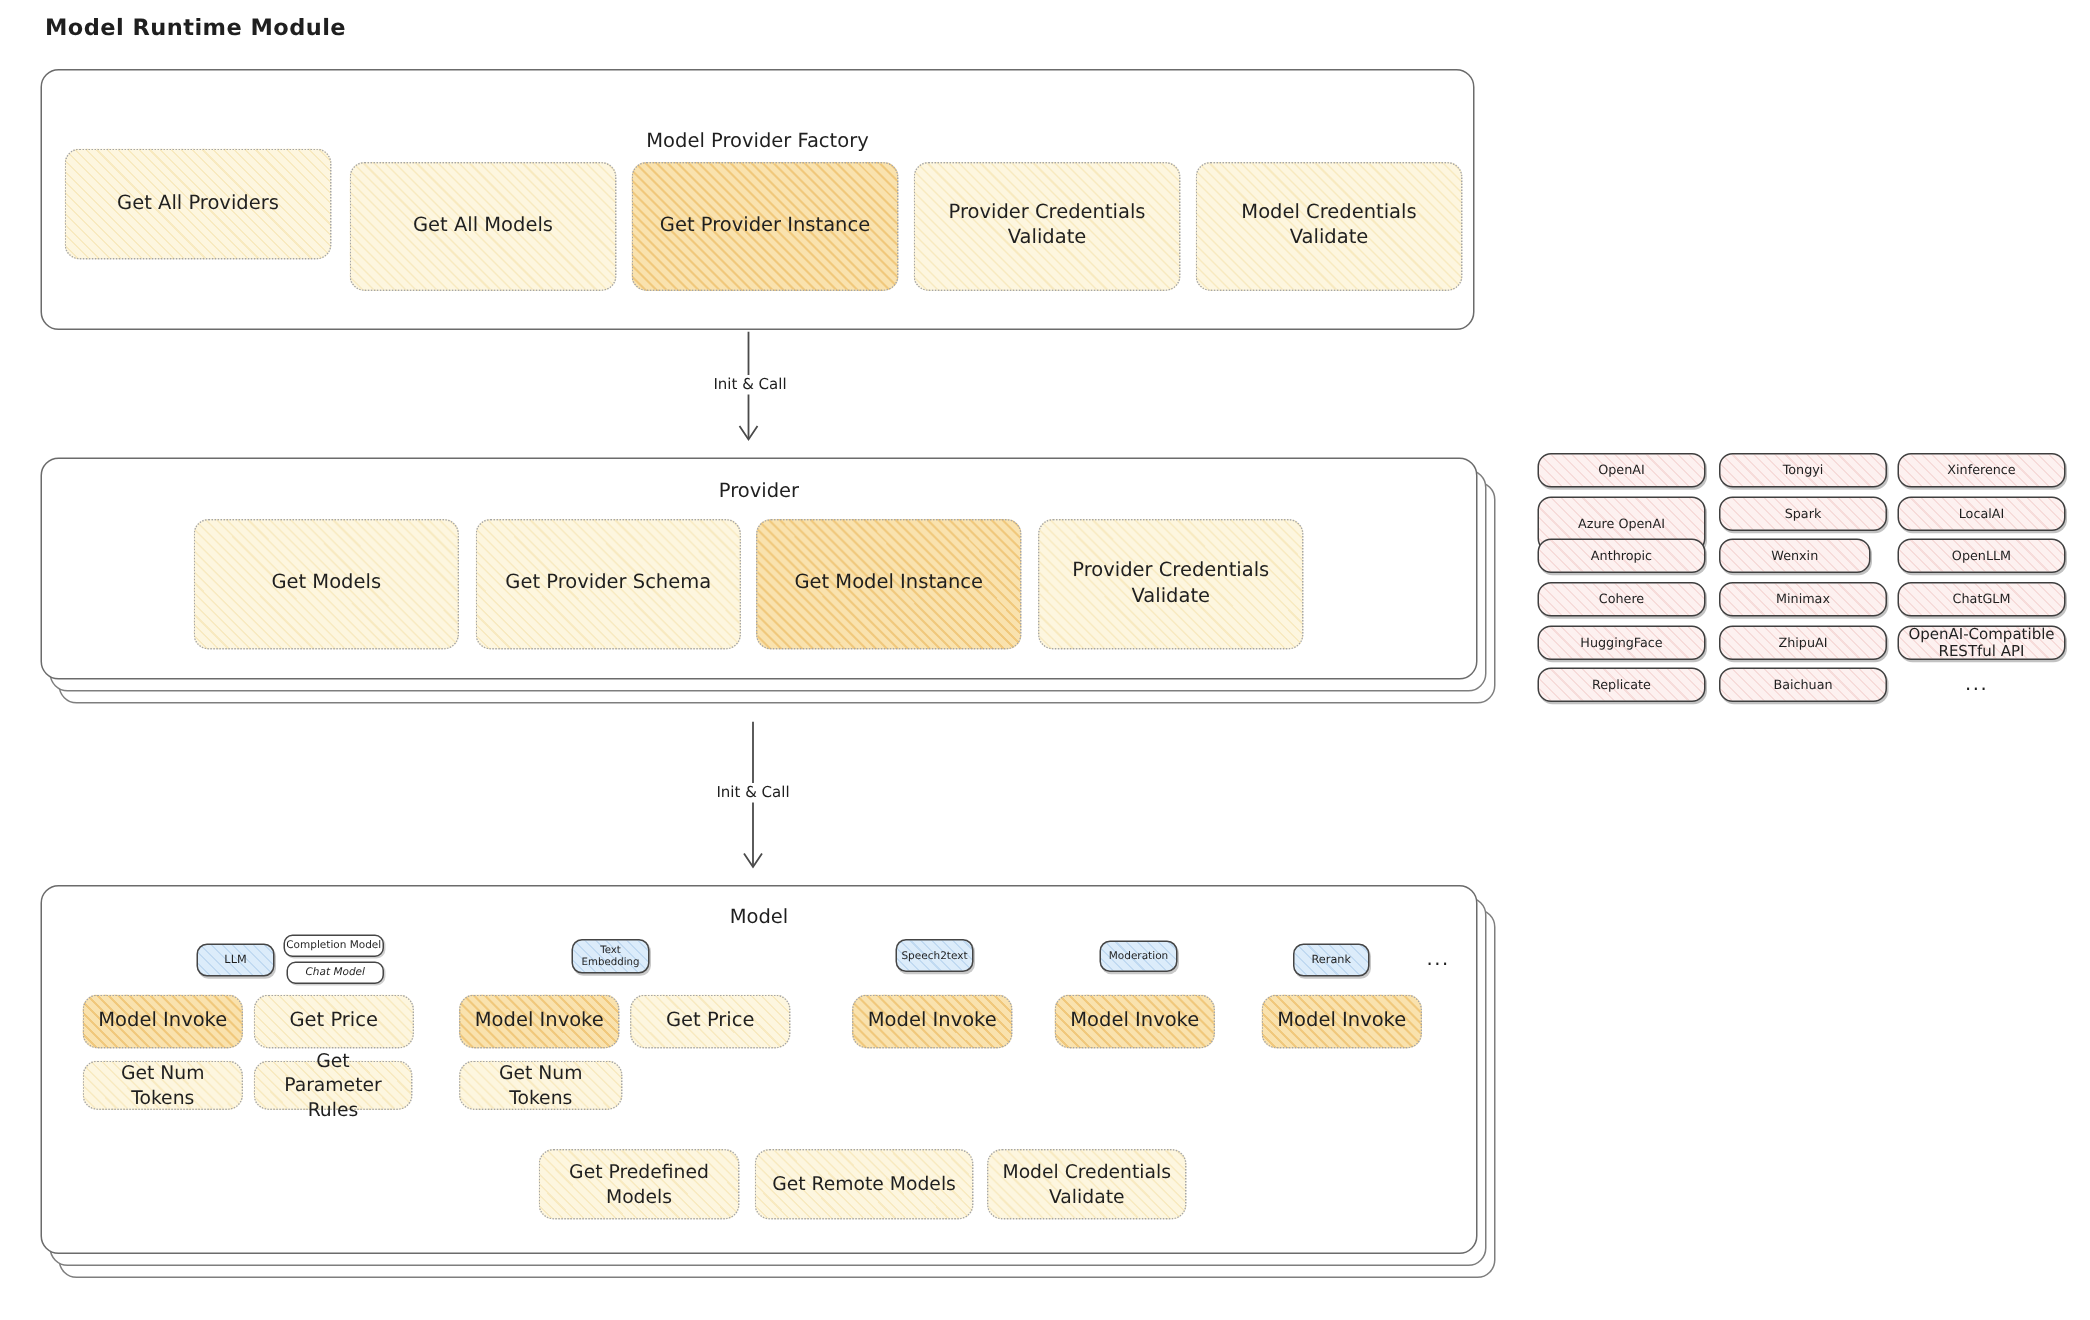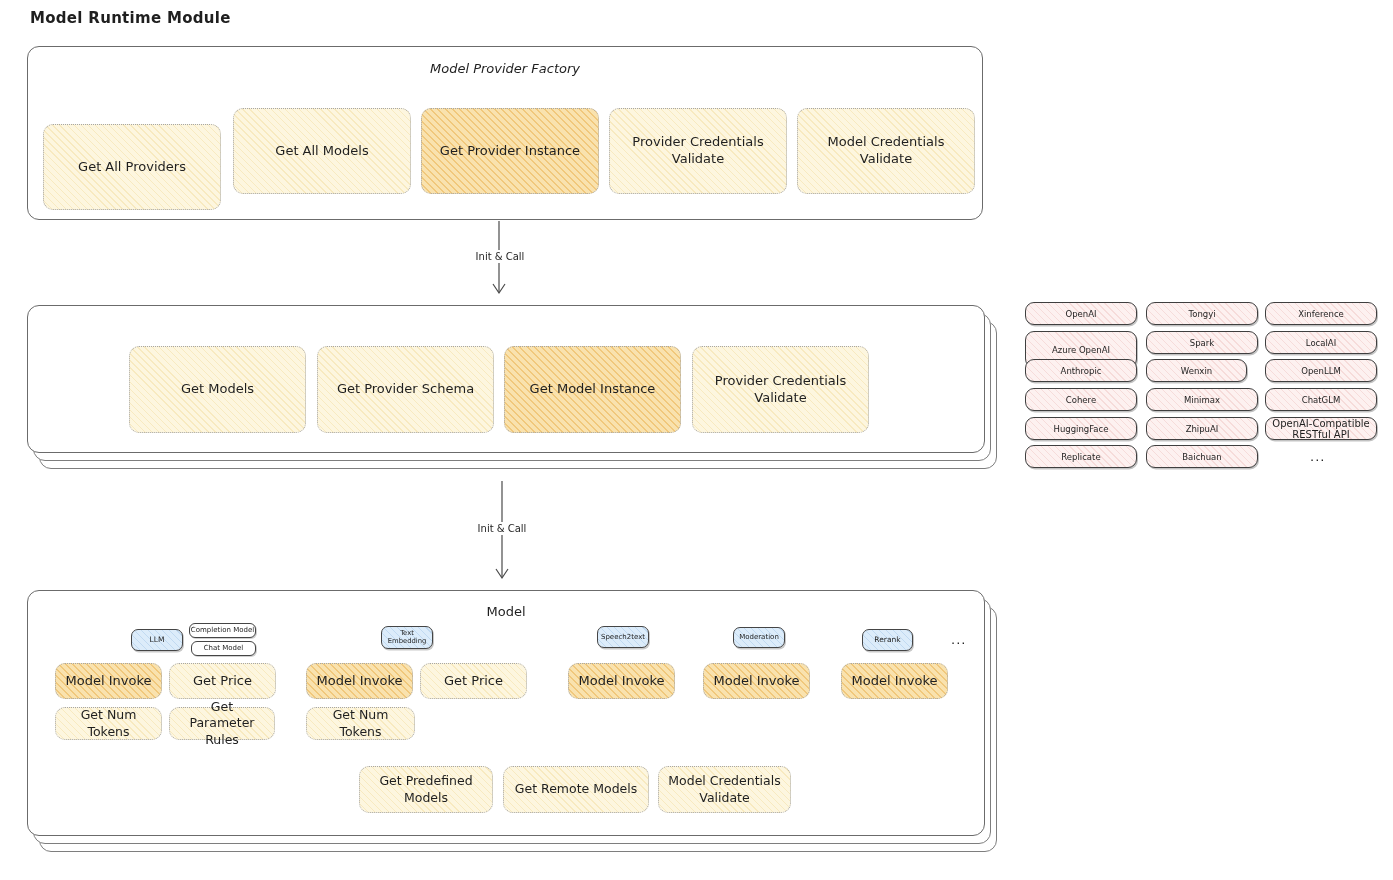--- a/index.html
+++ b/index.html
@@ -43,37 +43,38 @@
   .dots{position:absolute;font-size:13px;letter-spacing:1px;}
 </style>
 </head>
 <body>
 
 <div class="canvas">
 
   <div class="main-title">Model Runtime Module</div>
 
   <div class="container" style="left:27px;top:46px;width:956px;height:174px;">
-    <div class="ctitle" style="top:14px;font-style:italic;">Model Provider Factory</div>
-    <div class="box m yellow" style="left:15px;top:77px;width:178px;height:86px;">Get All Providers</div>
+    <div class="ctitle" style="top:40px;">Model Provider Factory</div>
+    <div class="box m yellow" style="left:15px;top:52px;width:178px;height:74px;">Get All Providers</div>
     <div class="box m yellow" style="left:205px;top:61px;width:178px;height:86px;">Get All Models</div>
     <div class="box m orange" style="left:393px;top:61px;width:178px;height:86px;">Get Provider Instance</div>
     <div class="box m yellow" style="left:581px;top:61px;width:178px;height:86px;">Provider Credentials Validate</div>
     <div class="box m yellow" style="left:769px;top:61px;width:178px;height:86px;">Model Credentials Validate</div>
   </div>
 
   <svg class="arrow" style="left:489px;top:221px;" width="20" height="76">
     <line x1="10" y1="0" x2="10" y2="71" stroke="#4a4a4a" stroke-width="1.2"></line>
     <polyline points="4,63 10,72 16,63" fill="none" stroke="#4a4a4a" stroke-width="1.2"></polyline>
   </svg>
   <div class="alabel" style="left:461px;top:250px;width:78px;">Init &amp; Call</div>
 
   <div class="layer" style="left:39px;top:321px;width:958px;height:148px;"></div>
   <div class="layer" style="left:33px;top:313px;width:958px;height:148px;"></div>
   <div class="container" style="left:27px;top:305px;width:958px;height:148px;">
+    <div class="ctitle" style="top:14px;">Provider</div>
     <div class="box m yellow" style="left:101px;top:40px;width:177px;height:87px;">Get Models</div>
     <div class="box m yellow" style="left:289px;top:40px;width:177px;height:87px;">Get Provider Schema</div>
     <div class="box m orange" style="left:476px;top:40px;width:177px;height:87px;">Get Model Instance</div>
     <div class="box m yellow" style="left:664px;top:40px;width:177px;height:87px;">Provider Credentials Validate</div>
   </div>
 
   <div class="pbox" style="left:1025px;top:302px;width:112px;height:23px;">OpenAI</div>
   <div class="pbox" style="left:1146px;top:302px;width:112px;height:23px;">Tongyi</div>
   <div class="pbox" style="left:1265px;top:302px;width:112px;height:23px;">Xinference</div>
   <div class="pbox" style="left:1025px;top:331px;width:112px;height:37px;">Azure OpenAI</div>
@@ -98,21 +99,21 @@
   </svg>
   <div class="alabel" style="left:463px;top:522px;width:78px;">Init &amp; Call</div>
 
   <div class="layer" style="left:39px;top:606px;width:958px;height:246px;"></div>
   <div class="layer" style="left:33px;top:598px;width:958px;height:246px;"></div>
   <div class="container" style="left:27px;top:590px;width:958px;height:246px;">
     <div class="ctitle" style="top:13px;">Model</div>
 
     <div class="box tab" style="left:103px;top:38px;width:52px;height:22px;">LLM</div>
     <div class="box wtag" style="left:161px;top:32px;width:67px;height:15px;">Completion Model</div>
-    <div class="box wtag" style="left:163px;top:50px;width:65px;height:15px;">Chat Model</div>
+    <div class="box wtag" style="left:163px;top:50px;width:65px;height:15px;font-style:italic;">Chat Model</div>
     <div class="box tab two" style="left:353px;top:35px;width:52px;height:23px;">Text Embedding</div>
     <div class="box tab" style="left:569px;top:35px;width:52px;height:22px;font-size:7px;">Speech2text</div>
     <div class="box tab" style="left:705px;top:36px;width:52px;height:21px;font-size:7px;">Moderation</div>
     <div class="box tab" style="left:834px;top:38px;width:51px;height:22px;">Rerank</div>
     <div class="dots" style="left:923px;top:41px;">...</div>
 
     <div class="box m orange" style="left:27px;top:72px;width:107px;height:36px;">Model Invoke</div>
     <div class="box m yellow" style="left:141px;top:72px;width:107px;height:36px;">Get Price</div>
     <div class="box m orange" style="left:278px;top:72px;width:107px;height:36px;">Model Invoke</div>
     <div class="box m yellow" style="left:392px;top:72px;width:107px;height:36px;">Get Price</div>

